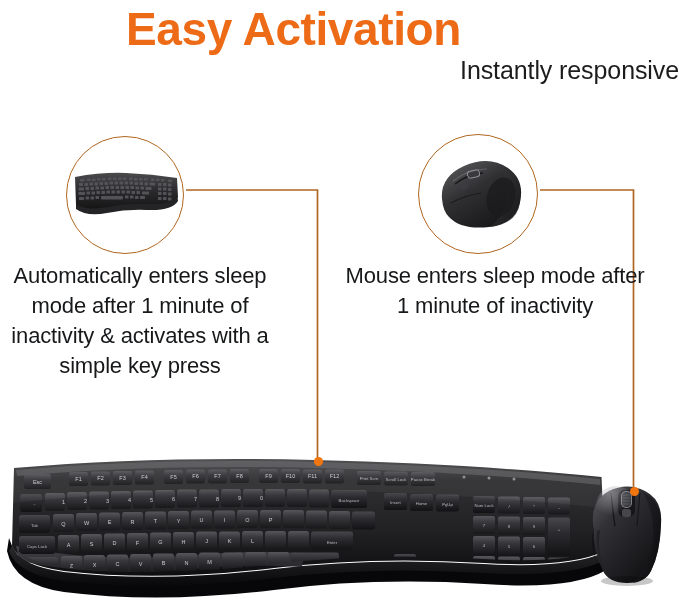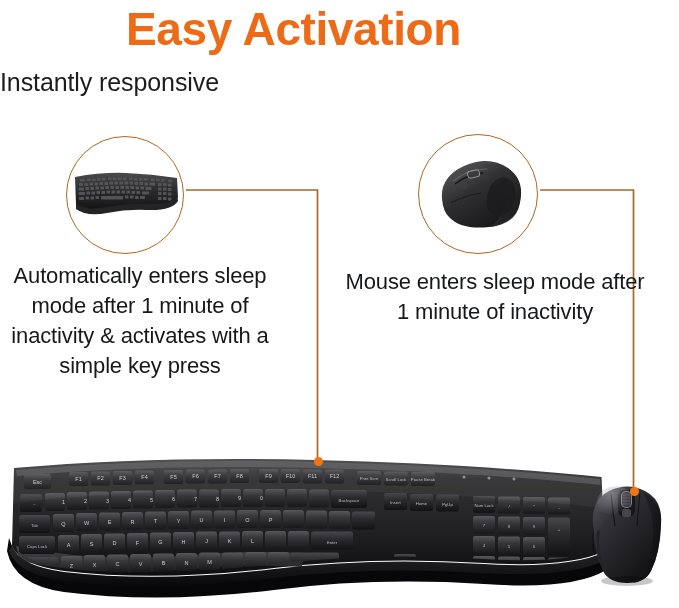--- a/index.html
+++ b/index.html
@@ -18,22 +18,22 @@
   
   .headline {
     position: absolute; left: 0; top: 2px; width: 587px;
     text-align: center;
     font-size: 46px; line-height: 54px;
     font-weight: 700; letter-spacing: -0.4px;
     color: #ED6B16;
     white-space: nowrap;
   }
   .subhead {
-    position: absolute; left: 0; top: 66px; width: 679px;
-    text-align: left;
+    position: absolute; left: 0; top: 54px; width: 679px;
+    text-align: right;
     font-size: 25px; line-height: 32px;
     font-weight: 400; color: #1c1c1c;
     letter-spacing: -0.1px;
   }
 
   
   .connector { position: absolute; left: 0; top: 0; width: 679px; height: 608px;
                pointer-events: none; }
 
   
@@ -50,21 +50,21 @@
   .thumb { position: absolute; }
 
   
   .caption {
     position: absolute;
     font-size: 22px; line-height: 30px;
     color: #17181a; text-align: center;
     font-weight: 400; letter-spacing: -0.15px;
   }
   #caption-kb { left: 0px; top: 261px; width: 280px; }
-  #caption-ms { left: 345px; top: 261px; width: 300px; margin-top: 6px; }
+  #caption-ms { left: 345px; top: 261px; width: 300px; }
 
   
   .hw { position: absolute; }
 
   
   #keyboard { left: -6px; top: 448px; width: 620px; height: 150px; }
   #mouse    { left: 578px; top: 478px; width: 98px;  height: 112px; }
 
   .dot {
     position: absolute; width: 9px; height: 9px; border-radius: 50%;

